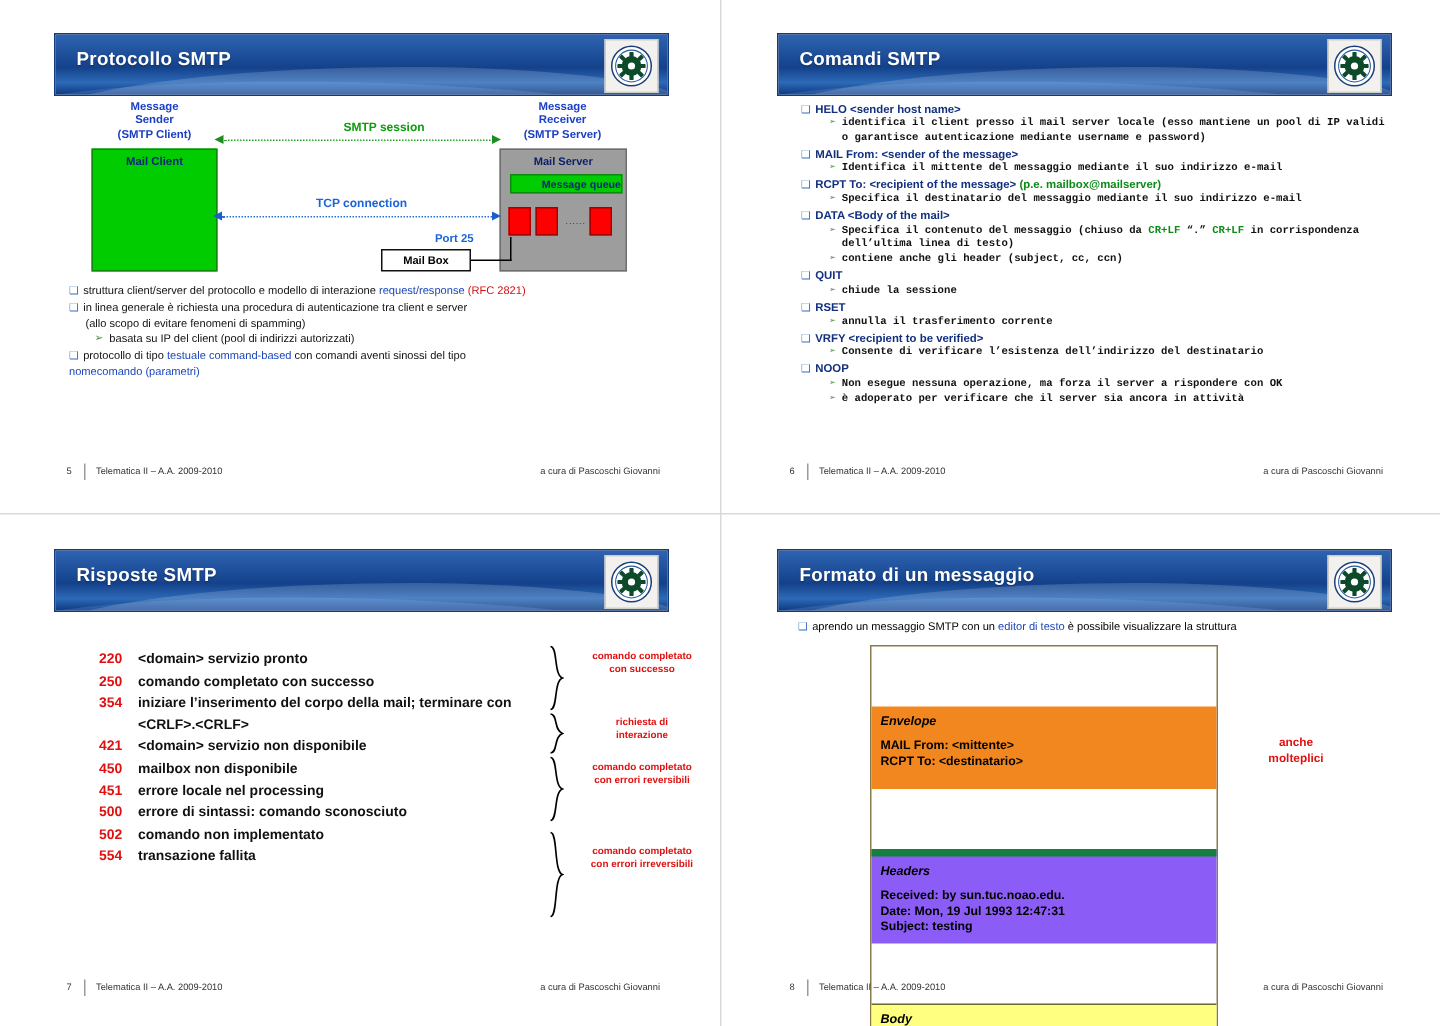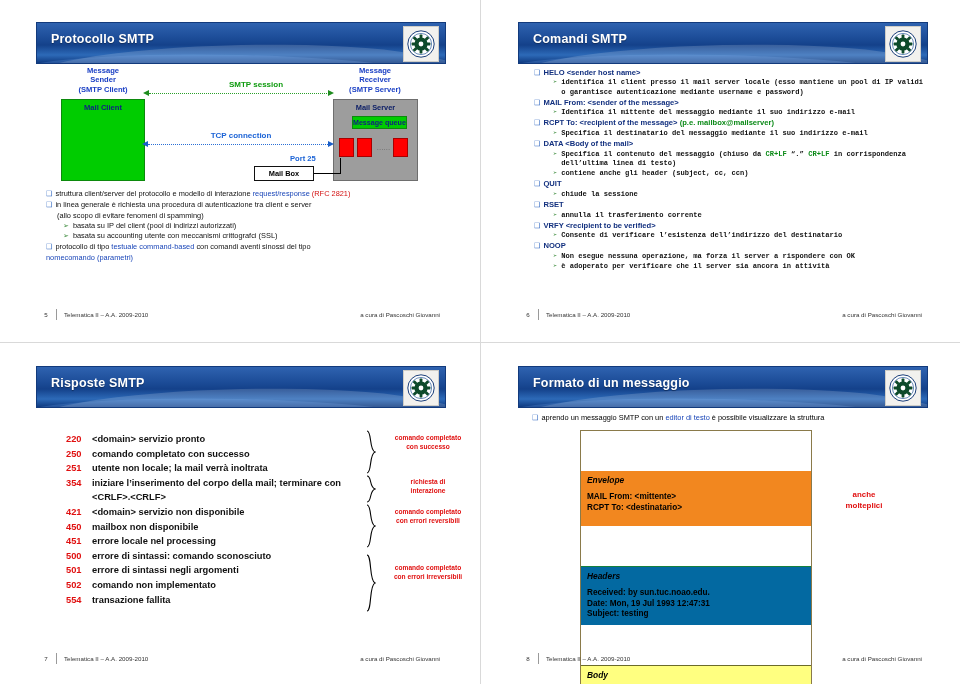--- a/index.html
+++ b/index.html
@@ -89,23 +89,23 @@
     background: #00cc00; border: 1px solid #0c8a0c;
     color: #10247f; font-size: 7.6px; font-weight: bold;
     text-align: center; padding-top: 3px;
   }
   .mailserver {
     position: absolute; left: 297px; top: 33px; width: 85px; height: 82px;
     background: #9d9d9d; border: 1px solid #6e6e6e;
   }
   .mailserver .ms-title { color: #0b1d66; font-size: 7.4px; font-weight: bold; text-align: center; padding-top: 3px; }
   .msgqueue {
-    position: absolute; left: 18px; top: 16px; width: 55px; height: 13px;
+    position: absolute; left: 6px; top: 16px; width: 75px; height: 13px;
     background: #00cc00; border: 1px solid #0c8a0c;
-    color: #10247f; font-size: 7.1px; font-weight: bold; text-align: left; line-height: 13px;
+    color: #10247f; font-size: 7.1px; font-weight: bold; text-align: right; line-height: 13px;
   }
   .boxes { position: absolute; left: 5px; top: 38px; width: 76px; height: 19px; display: flex; align-items: center; }
   .mbox { width: 15px; height: 19px; background: #ff0000; border: 1px solid #a80000; margin-right: 3px; }
   .dots { color: #333; font-size: 6px; letter-spacing: .6px; margin: 0 2px; }
   .smtp-line {
     position: absolute; left: 113px; top: 27px; width: 180px; height: 0;
     border-top: 1px dotted #2aa02a;
   }
   .tcp-line {
     position: absolute; left: 112px; top: 78px; width: 184px; height: 0;
@@ -150,21 +150,21 @@
   }
 
   
   .s4top { position: absolute; left: 14px; top: 4px; width: 390px; font-size: 7.4px; }
   .msgbox { position: absolute; left: 62px; top: 22px; width: 232px; border: 1px solid #8a7a4a; }
   .sec { padding: 4px 6px 5px 6px; margin-top: 40px; }
   .sec .lbl { font-style: italic; font-weight: bold; font-size: 8.4px; color: #000; }
   .sec .ln { font-weight: bold; font-size: 8.2px; color: #000; line-height: 1.28; }
   .sec .spacer { height: 7px; }
   .sec.envelope { background: #f2871f; min-height: 55px; }
-  .sec.headers  { background: #0369a1; min-height: 52px; border-top: 1px solid #15803d; }
+  .sec.headers  { background: #8b5cf6; min-height: 52px; border-top: 5px solid #15803d; }
   .sec.body     { background: #ffff80; min-height: 55px; border-top: 1px solid #6b6b2a; }
   .anche {
     position: absolute; left: 306px; top: 82px; width: 80px;
     font-size: 7.9px; font-weight: bold; color: #e01010; text-align: center; line-height: 1.35;
   }
 </style>
 </head>
 <body>
 
 <div class="page">
@@ -247,24 +247,20 @@
             <span class="mk">❑</span>
             <span class="tx"><span>in linea generale è richiesta una procedura di autenticazione tra client e server</span></span>
           </div>
           <div class="b1 indent">
             <span class="tx"><span>(allo scopo di evitare fenomeni di spamming)</span></span>
           </div>
           <div class="b2">
             <span class="mk">➢</span>
             <span class="tx"><span>basata su IP del client (pool di indirizzi autorizzati)</span></span>
           </div>
-          <div class="b2">
-            <span class="mk">➢</span>
-            <span class="tx"><span>basata su accounting utente con meccanismi crittografci (SSL)</span></span>
-          </div>
           <div class="b1">
             <span class="mk">❑</span>
             <span class="tx"><span>protocollo di tipo </span><span class="blue">testuale command-based</span><span> con comandi aventi sinossi del tipo</span></span>
           </div>
           <div class="b1">
             <span class="tx"><span class="blue">nomecomando (parametri)</span></span>
           </div>
         </div>
     </div>
     <div class="footer">
@@ -411,24 +407,20 @@
       <div class="codes">
           <div class="crow">
             <span class="num">220</span>
             <span>&lt;domain&gt; servizio pronto</span>
           </div>
           <div class="crow">
             <span class="num">250</span>
             <span>comando completato con successo</span>
           </div>
           <div class="crow">
-            <span class="num">251</span>
-            <span>utente non locale; la mail verrà inoltrata</span>
-          </div>
-          <div class="crow">
             <span class="num">354</span>
             <span>iniziare l’inserimento del corpo della mail; terminare con</span>
           </div>
           <div class="crow">
             <span class="cont">&lt;CRLF&gt;.&lt;CRLF&gt;</span>
           </div>
           <div class="crow">
             <span class="num">421</span>
             <span>&lt;domain&gt; servizio non disponibile</span>
           </div>
@@ -436,24 +428,20 @@
             <span class="num">450</span>
             <span>mailbox non disponibile</span>
           </div>
           <div class="crow">
             <span class="num">451</span>
             <span>errore locale nel processing</span>
           </div>
           <div class="crow">
             <span class="num">500</span>
             <span>errore di sintassi: comando sconosciuto</span>
-          </div>
-          <div class="crow">
-            <span class="num">501</span>
-            <span>errore di sintassi negli argomenti</span>
           </div>
           <div class="crow">
             <span class="num">502</span>
             <span>comando non implementato</span>
           </div>
           <div class="crow">
             <span class="num">554</span>
             <span>transazione fallita</span>
           </div>
         </div>

